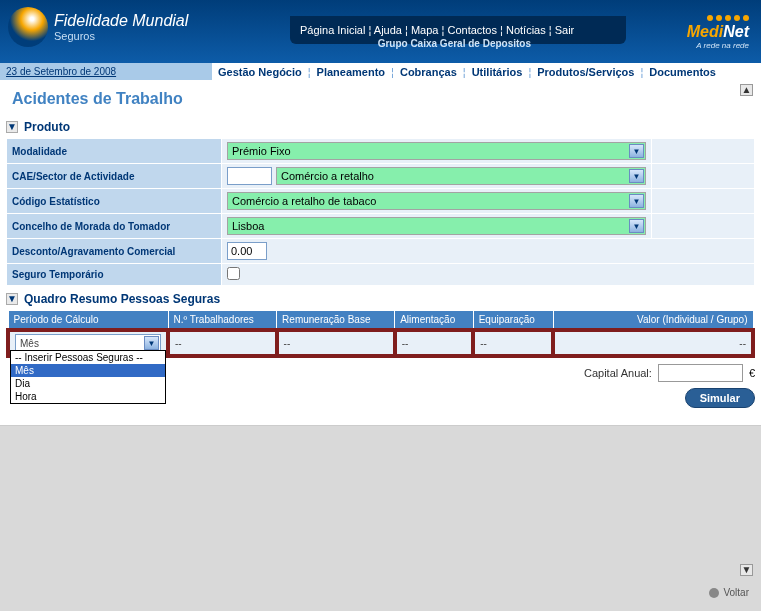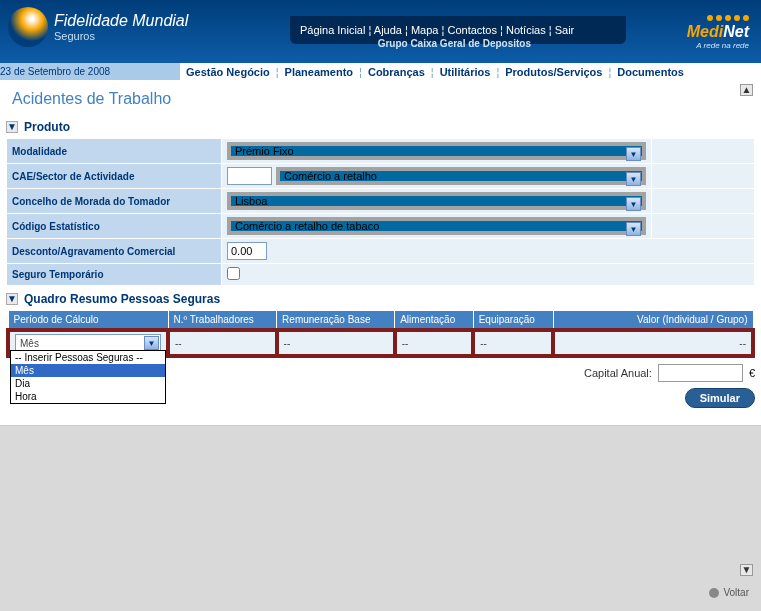--- a/index.html
+++ b/index.html
@@ -16,41 +16,41 @@
     
     .medinet { position: absolute; right: 12px; top: 15px; text-align: right; }
     .medinet-logo { font-style: italic; font-weight: bold; font-size: 16px; }
     .medinet-logo .m1 { color: #f7a600; }
     .medinet-logo .m2 { color: #ffffff; }
     .medinet-tag { font-size: 8px; color: #d0e4f7; font-style: italic; }
     .medinet-dots { display: flex; gap: 3px; margin-bottom: 2px; justify-content: flex-end; }
     .medinet-dots i { width: 6px; height: 6px; background: #f7a600; border-radius: 50%; display: inline-block; }
     
     .date-bar { background: #a9cae8; height: 17px; display: flex; align-items: center; }
-    .date { color: #003776; font-size: 10px; width: 180px; }
+    .date { color: #003776; font-size: 10px; padding-left: 6px; width: 212px; text-decoration: underline; }
     
     .main-nav { display: flex; background: #fff; height: 17px; align-items: center; font-size: 11px; }
     .main-nav-item { color: #003776; font-weight: bold; padding: 0 6px; cursor: pointer; white-space: nowrap; }
     .nav-sep { color: #6b9fd6; }
     
     .content { background: #fff; padding: 6px; min-height: 345px; position: relative; }
     
-    .page-title { color: #4082c2; font-size: 16px; font-weight: normal; margin: 4px 0 12px 6px; }
+    .page-title { color: #4082c2; font-size: 16px; font-weight: bold; margin: 4px 0 12px 6px; }
     
     .scroll-icon { position: absolute; right: 8px; border: 1px solid #999; background: #e8e8e8; width: 13px; height: 12px; text-align: center; line-height: 10px; font-size: 10px; color: #333; cursor: pointer; }
     .scroll-up { top: 4px; }
     
     .section-header { color: #003776; font-weight: bold; font-size: 12px; margin: 6px 0 4px 0; display: flex; align-items: center; }
     .collapse-icon { display: inline-block; width: 12px; height: 12px; background: #eaeaea; border: 1px solid #aaa; margin-right: 6px; text-align: center; line-height: 10px; font-size: 10px; color: #003776; cursor: pointer; }
     
     .form-table { width: 100%; border-collapse: collapse; }
     .form-table td { border: 1px solid #fff; padding: 3px 5px; background: #e8f0f8; height: 22px; vertical-align: middle; }
     .form-table td.label { background: #c0d7ed; color: #003776; font-weight: bold; font-size: 10px; width: 215px; }
     
-    .select-box { width: 100%; border: 4px solid #a3a3a3; height: 18px; background: #0369a1; display: flex; align-items: center; padding-left: 4px; font-size: 11px; position: relative; cursor: pointer; }
+    .select-box { width: 100%; border: 1px solid #a3a3a3; height: 18px; background: #86efac; display: flex; align-items: center; padding-left: 4px; font-size: 11px; position: relative; cursor: pointer; }
     .select-arrow { position: absolute; right: 1px; top: 1px; width: 15px; height: 14px; background: linear-gradient(180deg, #d7e7fb 0%, #8db3e0 100%); border: 1px solid #6a8cc2; display: flex; align-items: center; justify-content: center; font-size: 8px; color: #003776; }
     .small-input { width: 40px; border: 1px solid #7a9ec9; height: 18px; padding: 0 3px; font-size: 11px; }
     
     input[type=checkbox] { width: 13px; height: 13px; }
     
     .grid-table { width: 100%; border-collapse: collapse; margin-top: 2px; }
     .grid-table th { background: #4381c2; color: #fff; font-size: 10px; text-align: left; padding: 3px 5px; border: 1px solid #fff; font-weight: normal; }
     .grid-table th.right { text-align: right; }
     .grid-table td { background: #e8f0f8; border: 4px solid #7f1d1d; padding: 2px 5px; font-size: 10px; color: #444; }
     
@@ -164,34 +164,34 @@
           <input class="small-input" style="width: 45px;" value="">
           <div class="select-box" style="flex:1;">
             <span>Comércio a retalho</span>
             <span class="select-arrow">▼</span>
           </div>
         </div>
       </td>
       <td></td>
     </tr>
     <tr>
+      <td class="label">Código Estatístico</td>
+      <td>
+        <div class="select-box">
+          <span>Comércio a retalho de tabaco</span>
+          <span class="select-arrow">▼</span>
+        </div>
+      </td>
+      <td></td>
+    </tr>
+    <tr>
       <td class="label">Concelho de Morada do Tomador</td>
       <td>
         <div class="select-box">
           <span>Lisboa</span>
-          <span class="select-arrow">▼</span>
-        </div>
-      </td>
-      <td></td>
-    </tr>
-    <tr>
-      <td class="label">Código Estatístico</td>
-      <td>
-        <div class="select-box">
-          <span>Comércio a retalho de tabaco</span>
           <span class="select-arrow">▼</span>
         </div>
       </td>
       <td></td>
     </tr>
     <tr>
       <td class="label">Desconto/Agravamento Comercial</td>
       <td colspan="2">
         <input class="small-input" value="0.00" style="">
       </td>

